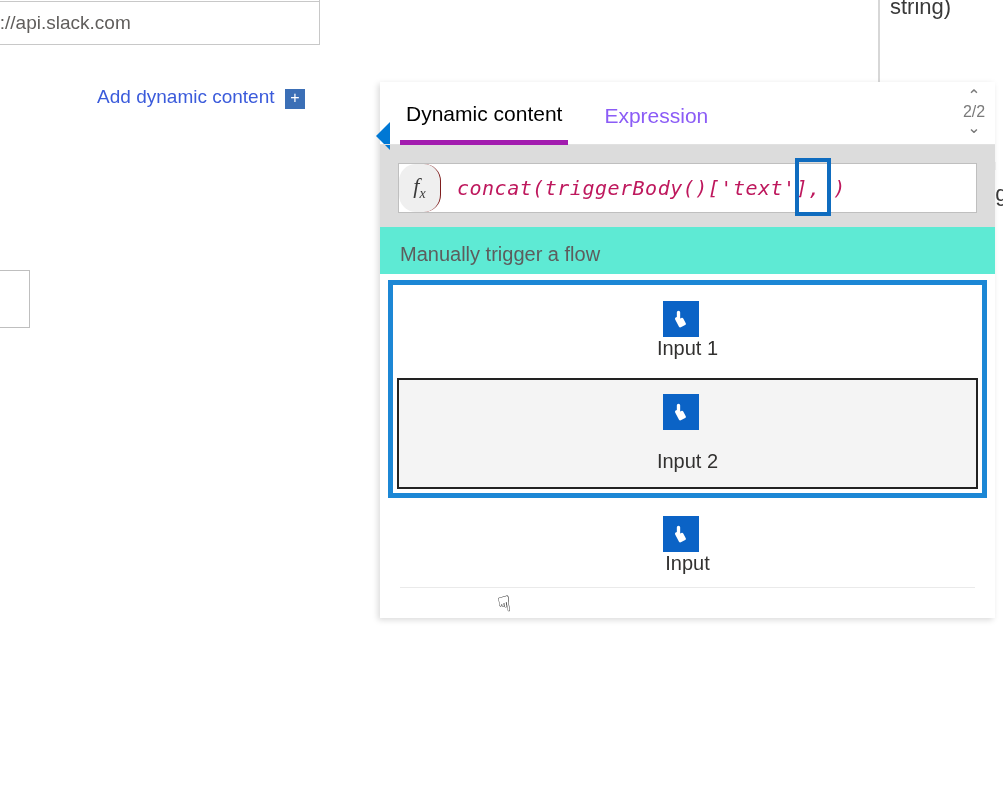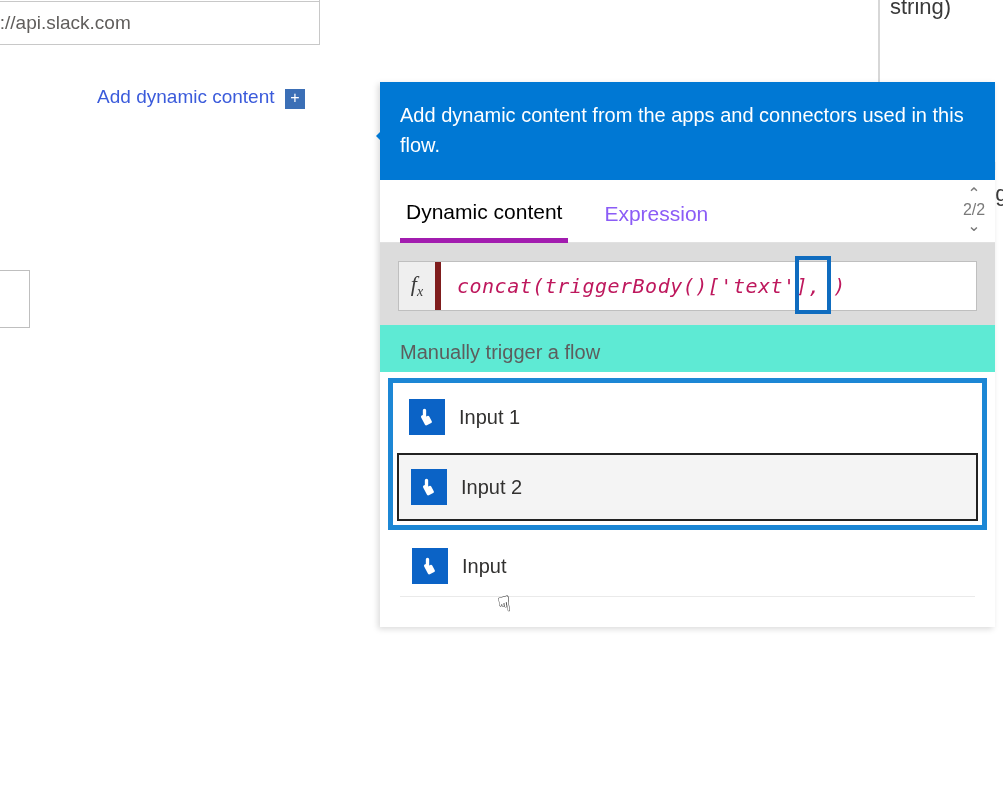--- a/index.html
+++ b/index.html
@@ -169,21 +169,22 @@
     width: 42px;
     height: 100%;
     background: #efefef;
     color: #3a3a3a;
     font-family: "Times New Roman", serif;
     font-style: italic;
     font-size: 22px;
     display: flex;
     align-items: center;
     justify-content: center;
-    border-right: 6px solid #7f1d1d;
+    border-right: 1px solid #7f1d1d;
+    border-radius: 17px;
   }
   .fx-badge sub { font-size: 14px; font-style: italic; }
   .expr-input {
     flex: 1;
     border: none;
     font-family: Consolas, monospace;
     font-size: 20px;
     color: #be185d;
     padding: 0 16px;
     outline: none;
@@ -227,27 +228,29 @@
     padding: 4px 4px;
     background: #fff;
   }
   .content-item {
     display: flex;
     align-items: center;
     padding: 12px 12px;
     cursor: pointer;
     border-bottom: 1px solid #eaeaea;
     background: #fff;
+    flex-direction: column;
   }
   .content-item.no-border { border-bottom: none; }
   .content-item.sel {
     border: 2px solid #222;
     background: #f4f4f4;
     margin: 6px 0 0 0;
     padding: 14px 12px;
+    gap: 20px;
   }
   .item-icon {
     width: 36px;
     height: 36px;
     background: #0b63c6;
     color: #fff;
     display: flex;
     align-items: center;
     justify-content: center;
     margin-right: 14px;
@@ -295,21 +298,20 @@
   <div class="sep"></div>
   <div>Required.</div>
   <div>string</div>
   <div>combine in</div>
   <div>single string</div>
   <div style="height:34px"></div>
   <div class="fade">Combines</div>
 </div>
 
 <div class="popup">
-  <div class="popup-header">Add dynamic content from the apps and connectors used in this flow.</div>
 
   <div class="tabs-row">
     <div class="tab active">Dynamic content</div>
     <div class="tab">Expression</div>
     <div class="pager">
       <span class="chev">⌃</span>
       <span>2/2</span>
       <span class="chev">⌄</span>
     </div>
   </div>

